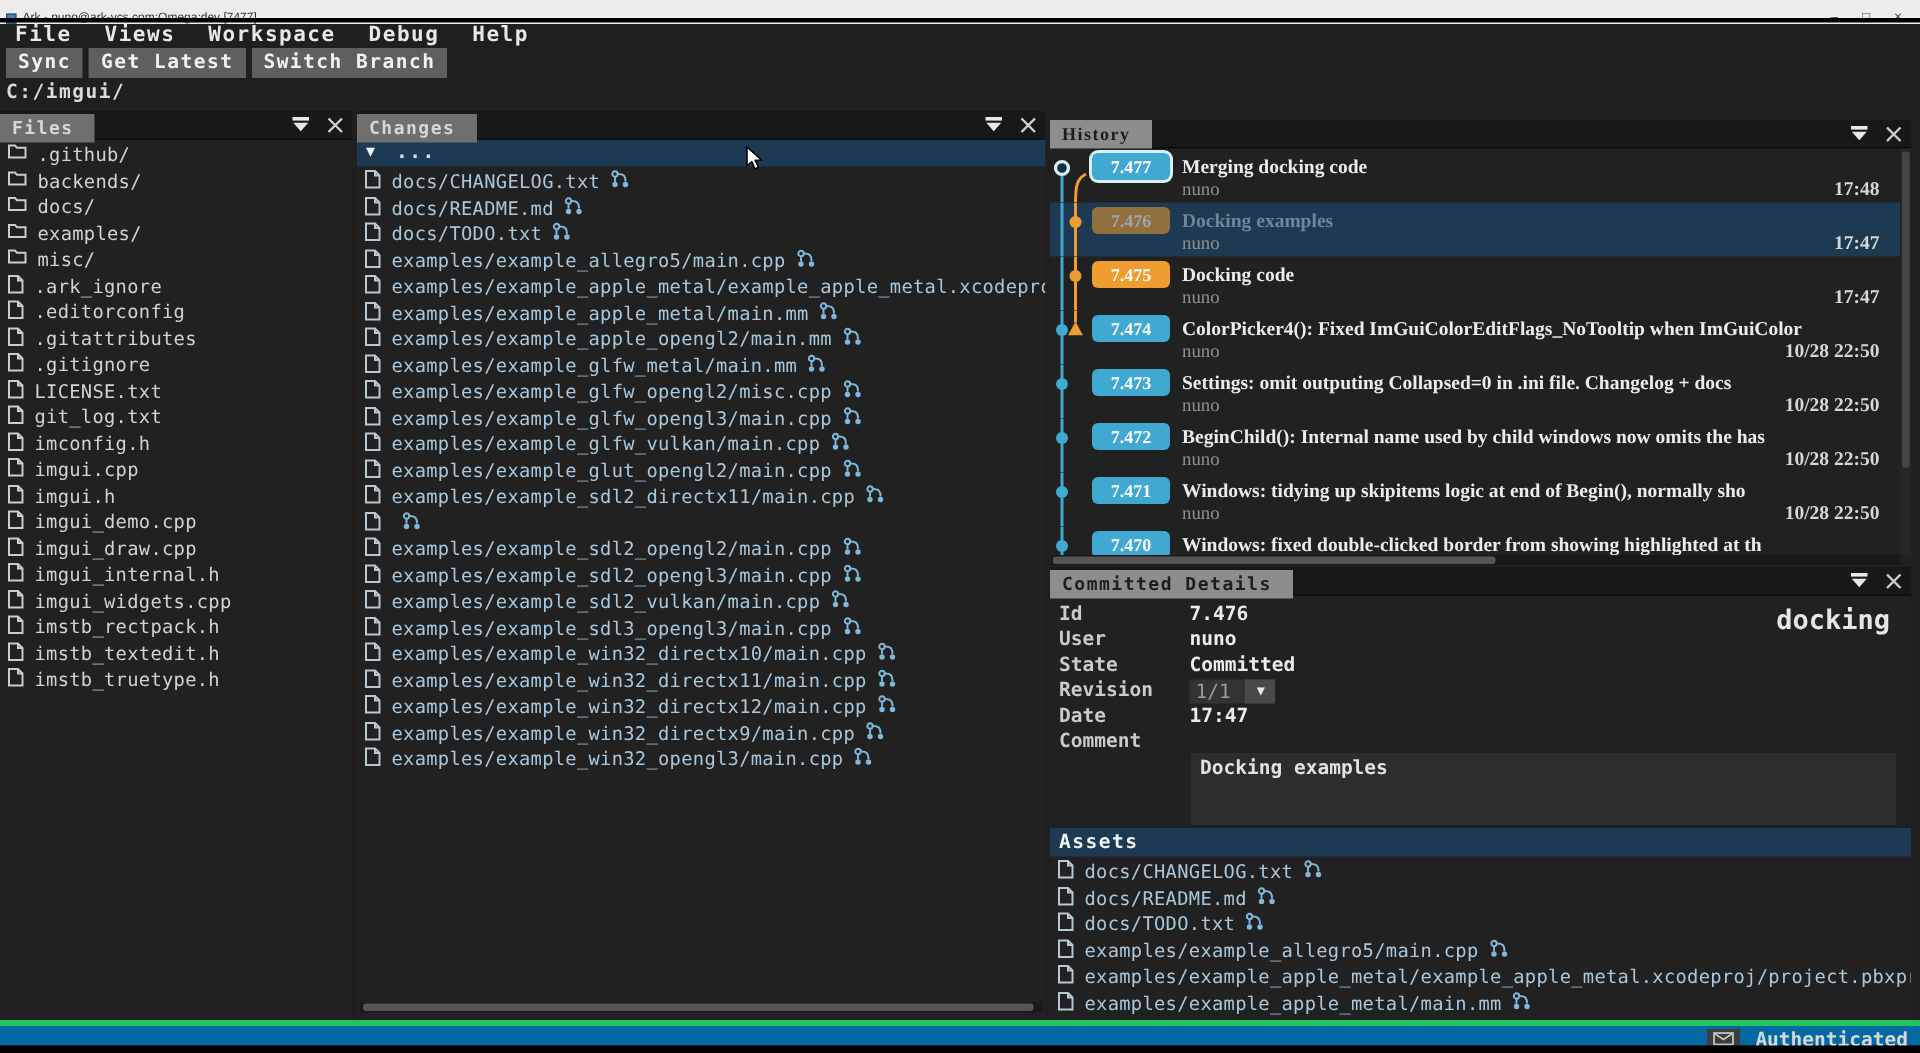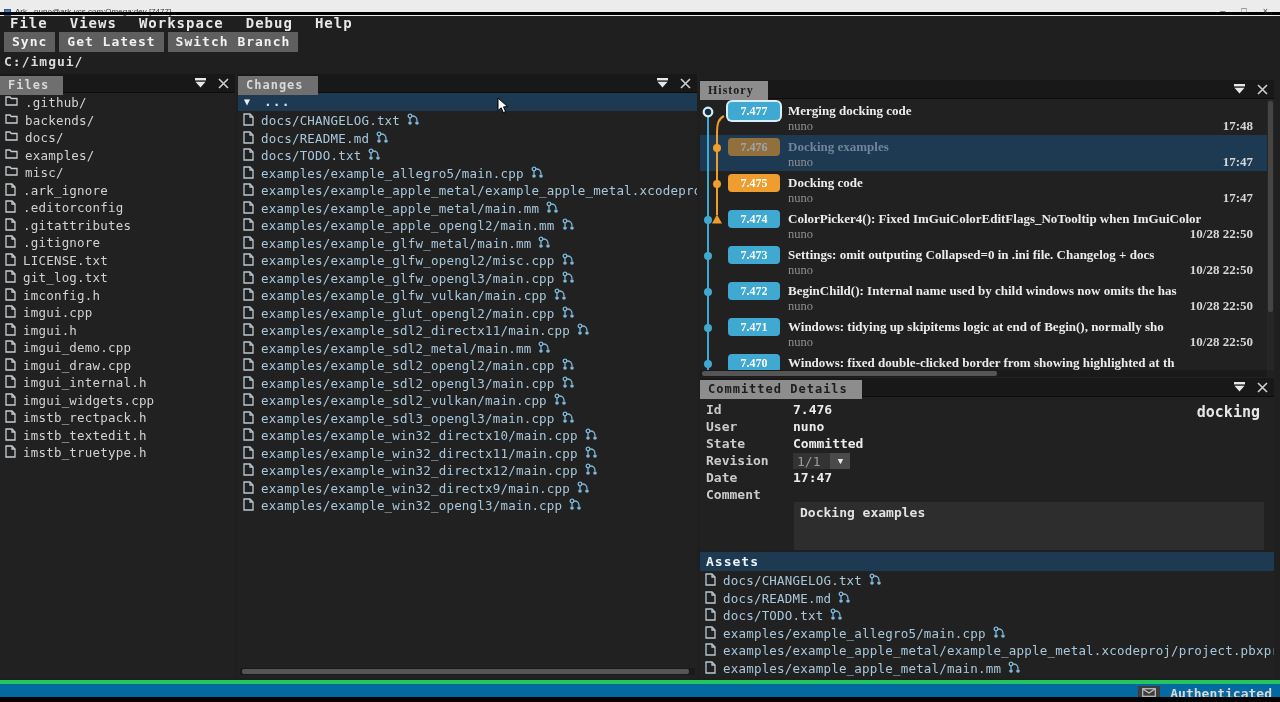--- a/index.html
+++ b/index.html
@@ -73,21 +73,21 @@
   .vscroll{position:absolute;width:7px;background:#262626;}
   .vscroll .thumb{position:absolute;left:1px;width:5px;background:#454545;border-radius:2px;}
 
   
   .dfield{display:flex;align-items:flex-start;height:16px;margin-bottom:1px;}
   .dlabel{width:93px;padding-left:6px;font-size:13px;font-weight:700;color:#cscscs;color:#cbcbcb;flex:0 0 auto;}
   .dvalue{font-size:13px;font-weight:700;color:#ececec;}
   .combo{display:flex;align-items:center;background:#333;height:16px;}
   .combo .cval{color:#9a9a9a;font-size:13px;padding:0 10px 0 4px;}
   .combo .cbtn{width:20px;height:16px;background:#4a4a4a;color:#e8e8e8;font-size:9px;display:flex;align-items:center;justify-content:center;cursor:default;}
-  .branchval{position:absolute;right:14px;top:5px;font-size:15px;font-weight:700;color:#e6e6e6;}
+  .branchval{position:absolute;right:14px;top:5px;font-size:18px;font-weight:700;color:#e6e6e6;}
   .commentbox{position:absolute;left:94px;top:100px;right:10px;height:62px;background:#2d2d2d;color:#e2e2e2;font-size:13px;font-weight:700;padding:3px 6px;}
 
   
   .assets-head{height:19px;background:var(--sel);color:#eef3f7;font-size:13px;font-weight:700;letter-spacing:1px;padding:2px 0 0 6px;}
 
   
   .statusbar{position:absolute;left:0;top:680px;width:1280px;height:17px;background:#0369a1;border-top:4px solid #22c55e;}
   .mailbox{position:absolute;right:120px;top:2px;width:22px;height:13px;background:#3d3d3d;display:flex;align-items:center;justify-content:center;}
   .authlbl{position:absolute;right:8px;top:2px;font-size:13px;font-weight:700;color:#d8d8d8;}
   .bottomstrip{position:absolute;left:0;top:697px;width:1280px;height:5px;background:#000;}
@@ -484,21 +484,20 @@
             <path d="M3 4.8 V8.2" stroke="#7fb8da" stroke-width="1.3"></path>
             <path d="M5 3 C9 3 10 4.5 10 8" fill="none" stroke="#7fb8da" stroke-width="1.3"></path>
             <circle cx="10" cy="10" r="1.8" fill="#7fb8da"></circle>
           </svg>
         </div>
         <div class="frow">
           <svg width="11" height="13" viewBox="0 0 11 13">
             <path d="M1 1 H7 L10 4 V12 H1 Z" fill="none" stroke="#b9c9d4" stroke-width="1.3"></path>
             <path d="M7 1 V4 H10" fill="none" stroke="#b9c9d4" stroke-width="1.3"></path>
           </svg>
-          <span class="fname">examples/example_sdl2_metal/main.mm</span>
           <svg class="bicon" width="13" height="13" viewBox="0 0 13 13">
             <circle cx="3" cy="3" r="1.8" fill="none" stroke="#7fb8da" stroke-width="1.3"></circle>
             <circle cx="3" cy="10" r="1.8" fill="#7fb8da"></circle>
             <path d="M3 4.8 V8.2" stroke="#7fb8da" stroke-width="1.3"></path>
             <path d="M5 3 C9 3 10 4.5 10 8" fill="none" stroke="#7fb8da" stroke-width="1.3"></path>
             <circle cx="10" cy="10" r="1.8" fill="#7fb8da"></circle>
           </svg>
         </div>
         <div class="frow">
           <svg width="11" height="13" viewBox="0 0 11 13">

